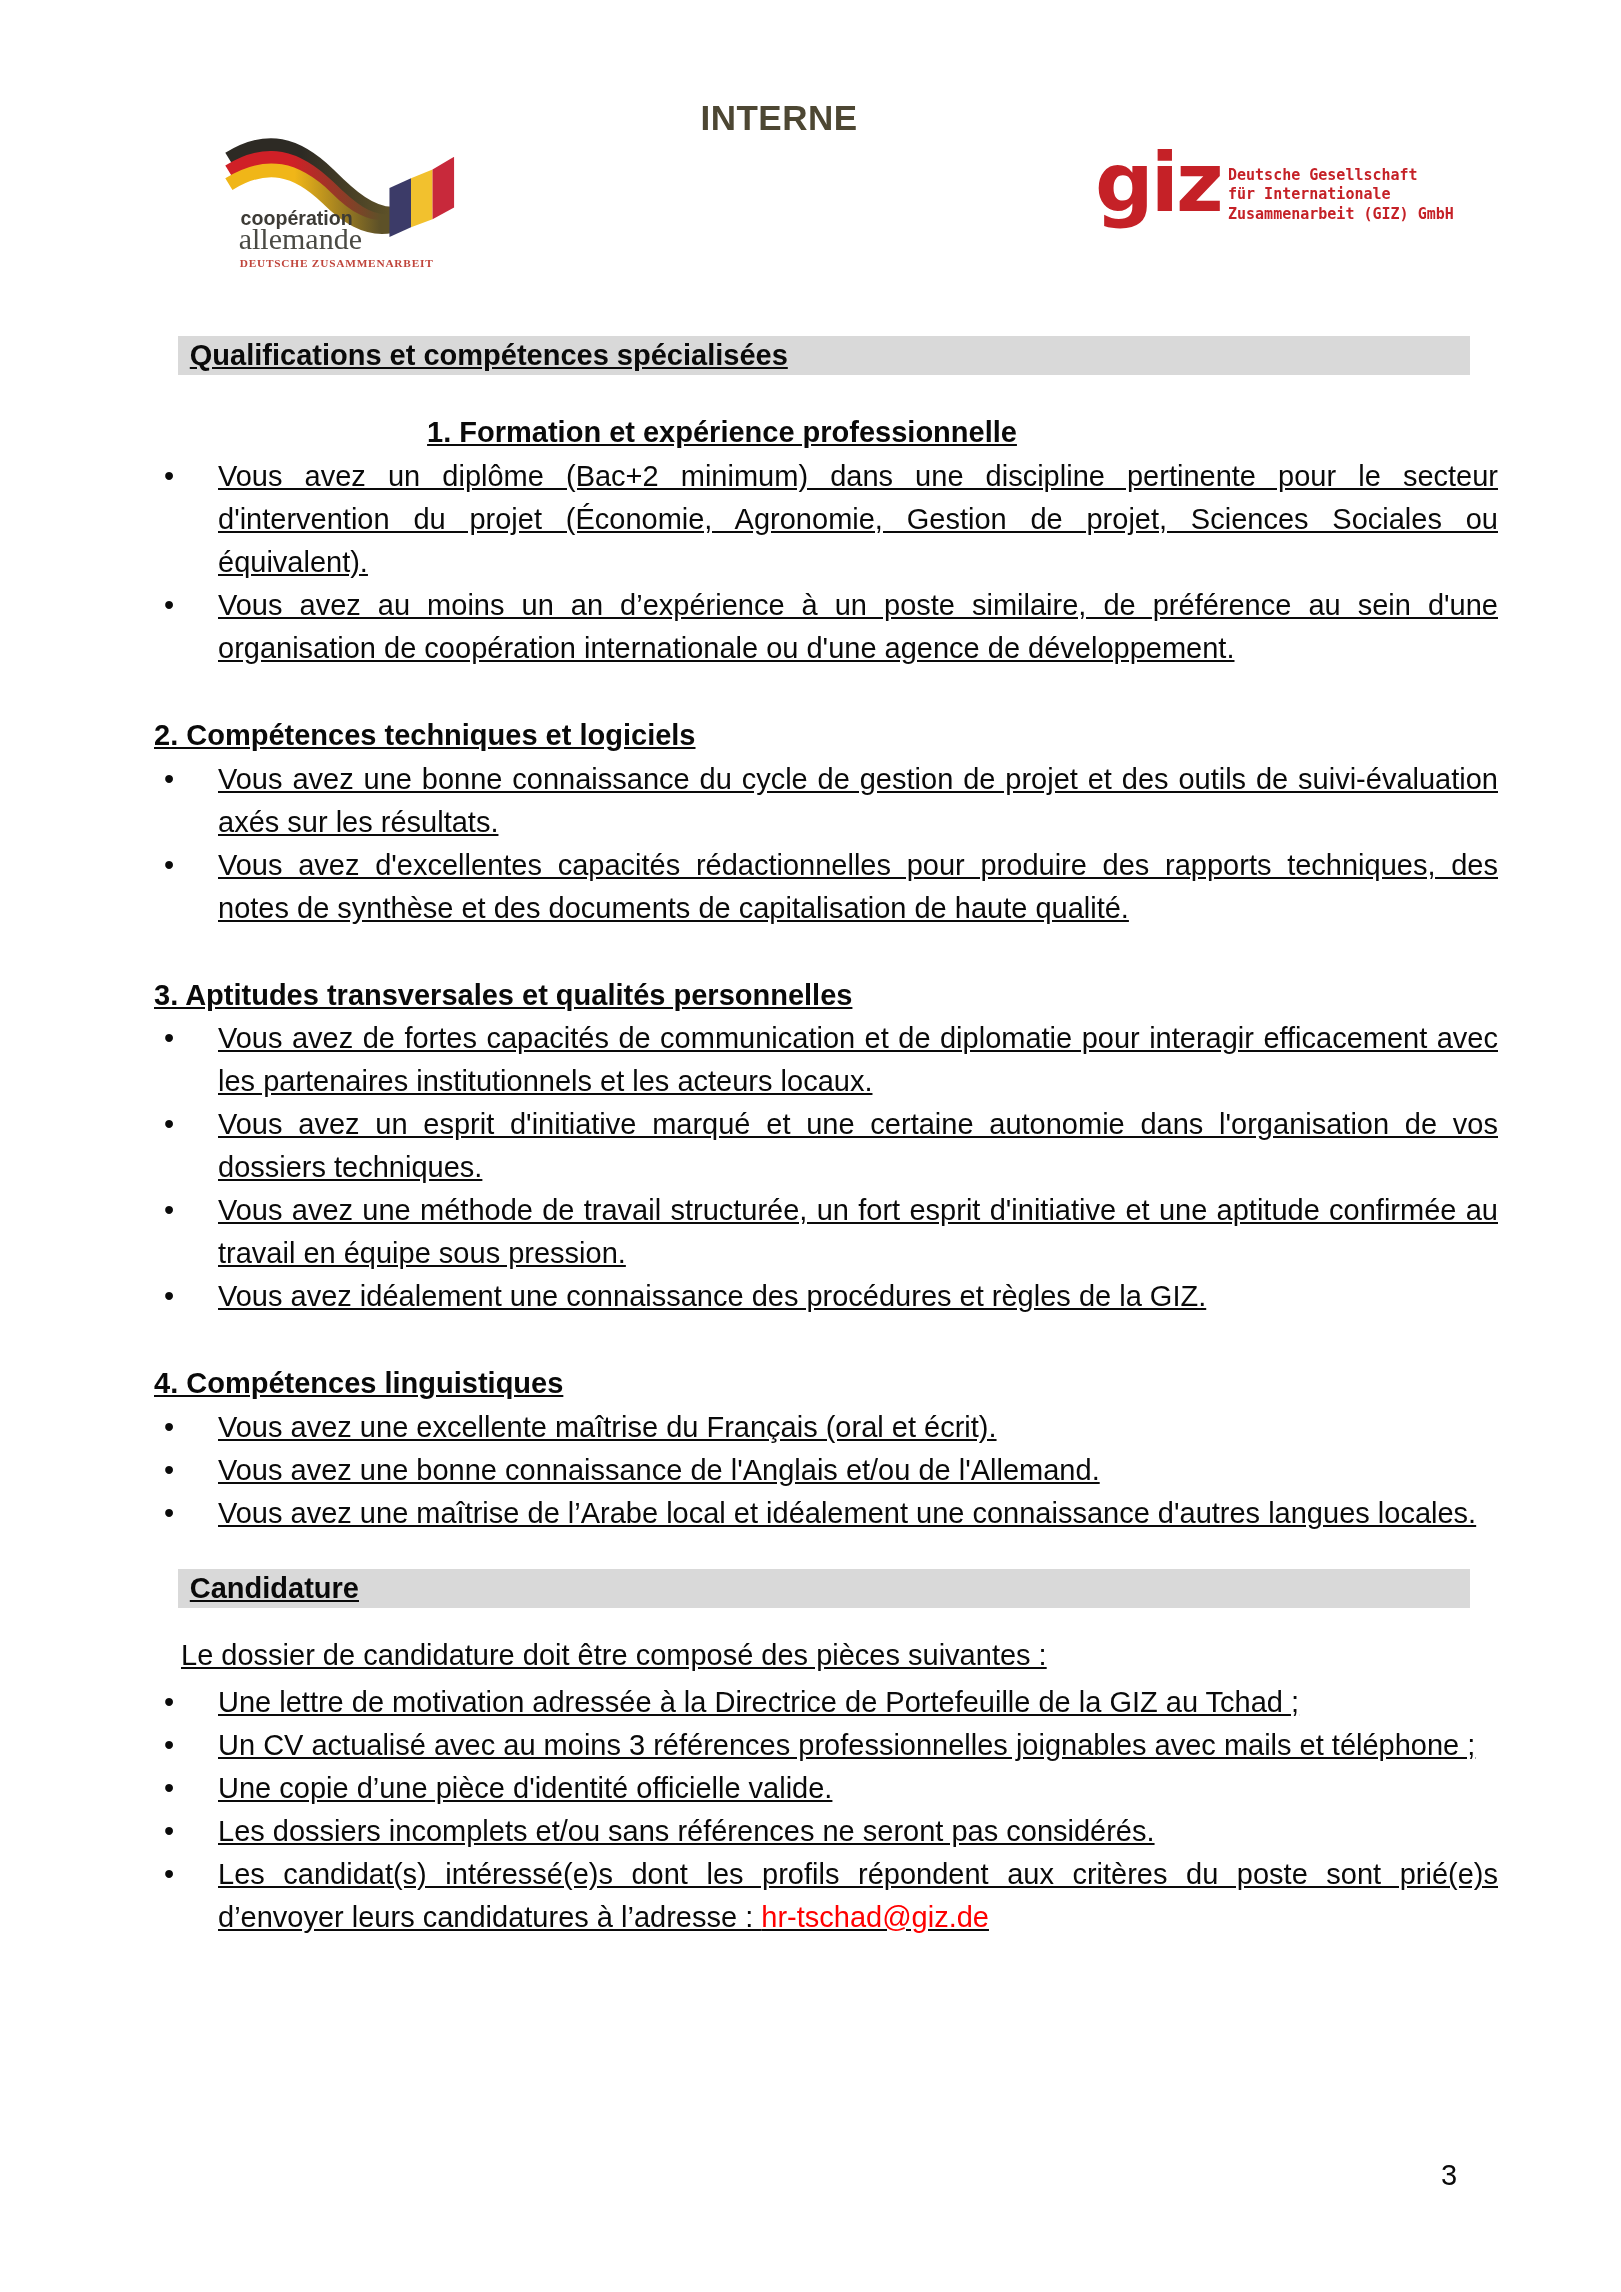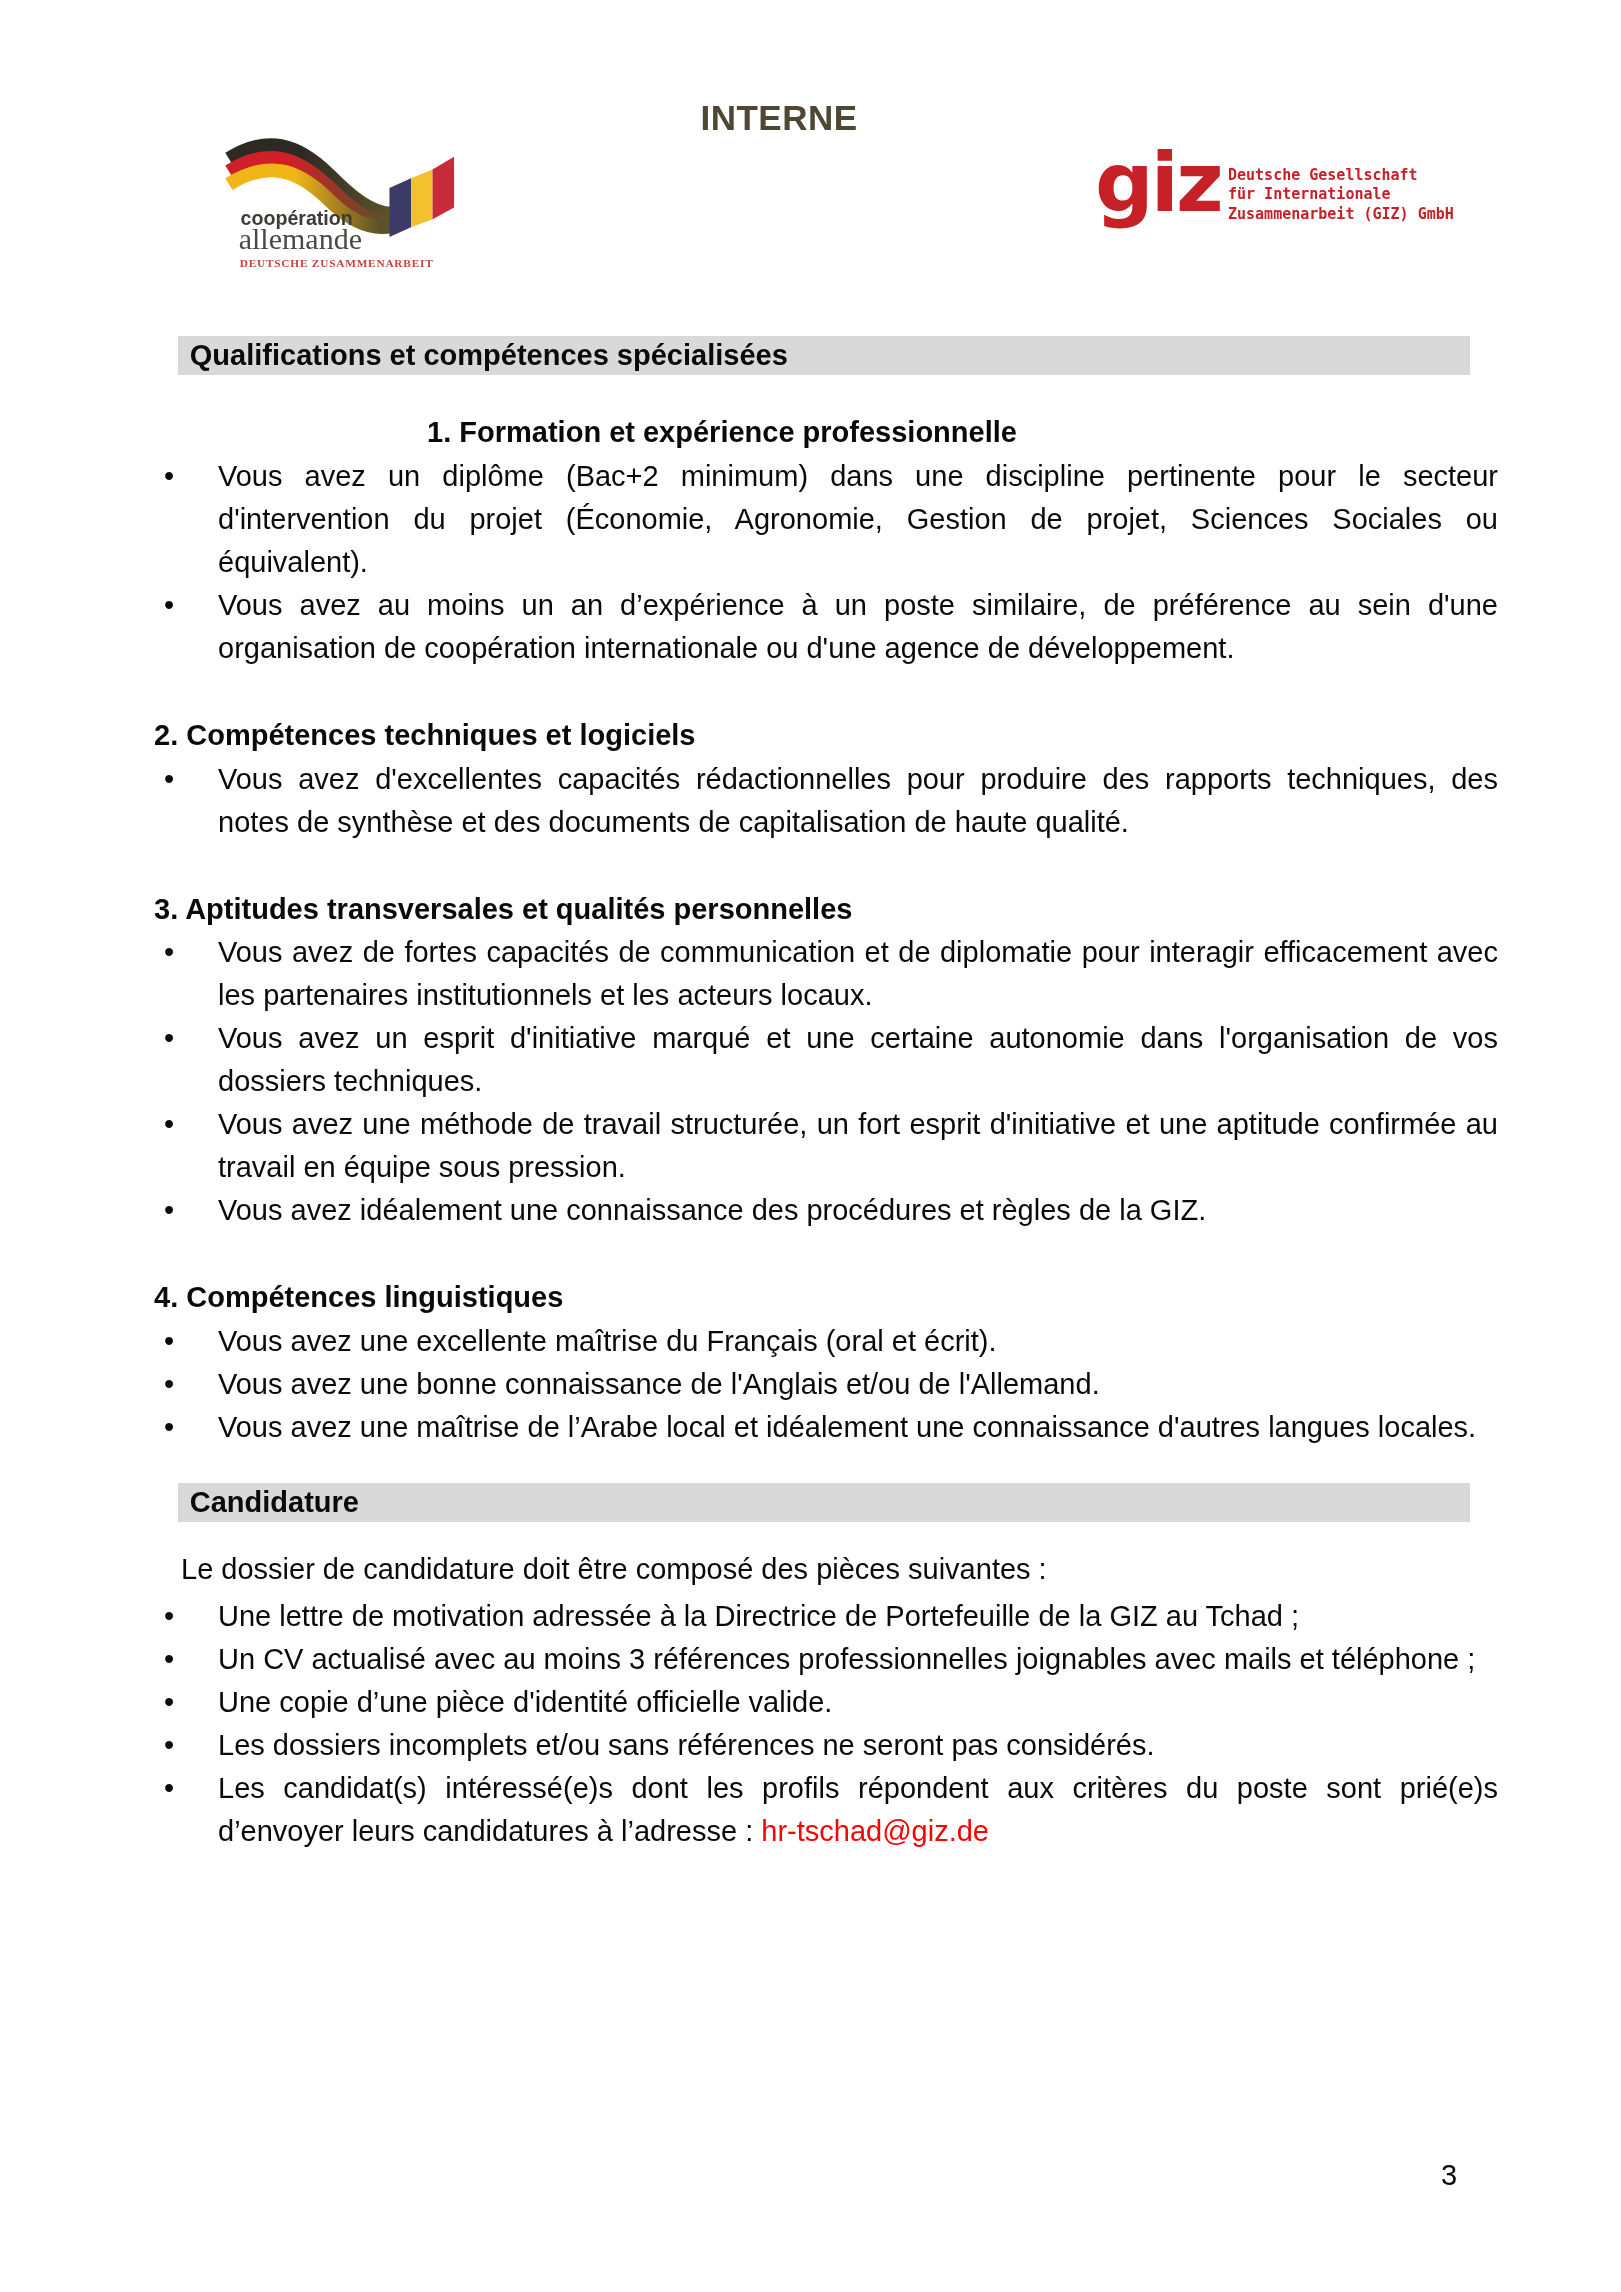--- a/index.html
+++ b/index.html
@@ -25,21 +25,21 @@
 
   
   .giz-logo { position:absolute; left:1095px; top:142px; width:392px; height:118px; }
   .giz-word { position:absolute; left:0; top:-17.6px; font-family:"DejaVu Sans", sans-serif;
               font-size:82px; font-weight:bold; color:#c52127; letter-spacing:-2.9px; line-height:118px; }
   .giz-name { position:absolute; left:133px; top:23.5px; }
   .giz-name div { font-family:"DejaVu Sans Mono", monospace; font-size:15px; font-weight:bold;
                   color:#c52127; line-height:19.6px; white-space:nowrap; }
 
   
-  .content { position:absolute; left:0; top:336px; width:1290px; }
+  .content { position:absolute; left:0; top:336px; width:1290px;text-decoration:underline; }
   .section-bar {
     margin-left:178px; width:1292px; box-sizing:border-box; background:#d9d9d9;
     font-size:29px; font-weight:bold; line-height:29px; padding:4.9px 0 4.9px 11.8px;
   }
   .bar-candidature { margin-top:34px; }
   .subheading { margin:47px 0 0 154px; font-size:29px; font-weight:bold; line-height:37px; }
   .subheading.first { margin-top:39px;text-align:center; }
   .bullets { list-style:none; margin:3.9px 0 0 0; padding:0; }
   .bullet {
     position:relative; margin-left:162px; width:1336px; box-sizing:border-box;
@@ -99,20 +99,21 @@
     <div class="section-bar">Qualifications et compétences spécialisées</div>
 
     <div class="subheading first">1. Formation et expérience professionnelle</div>
     <ul class="bullets">
       <li class="bullet">Vous avez un diplôme (Bac+2 minimum) dans une discipline pertinente pour le secteur d'intervention du projet (Économie, Agronomie, Gestion de projet, Sciences Sociales ou équivalent).</li>
       <li class="bullet">Vous avez au moins un an d’expérience à un poste similaire, de préférence au sein d'une organisation de coopération internationale ou d'une agence de développement.</li>
     </ul>
 
     <div class="subheading">2. Compétences techniques et logiciels</div>
     <ul class="bullets">
+      <li class="bullet">Vous avez une bonne connaissance du cycle de gestion de projet et des outils de suivi-évaluation axés sur les résultats.</li>
       <li class="bullet">Vous avez d'excellentes capacités rédactionnelles pour produire des rapports techniques, des notes de synthèse et des documents de capitalisation de haute qualité.</li>
     </ul>
 
     <div class="subheading">3. Aptitudes transversales et qualités personnelles</div>
     <ul class="bullets">
       <li class="bullet">Vous avez de fortes capacités de communication et de diplomatie pour interagir efficacement avec les partenaires institutionnels et les acteurs locaux.</li>
       <li class="bullet">Vous avez un esprit d'initiative marqué et une certaine autonomie dans l'organisation de vos dossiers techniques.</li>
       <li class="bullet">Vous avez une méthode de travail structurée, un fort esprit d'initiative et une aptitude confirmée au travail en équipe sous pression.</li>
       <li class="bullet">Vous avez idéalement une connaissance des procédures et règles de la GIZ.</li>
     </ul>

